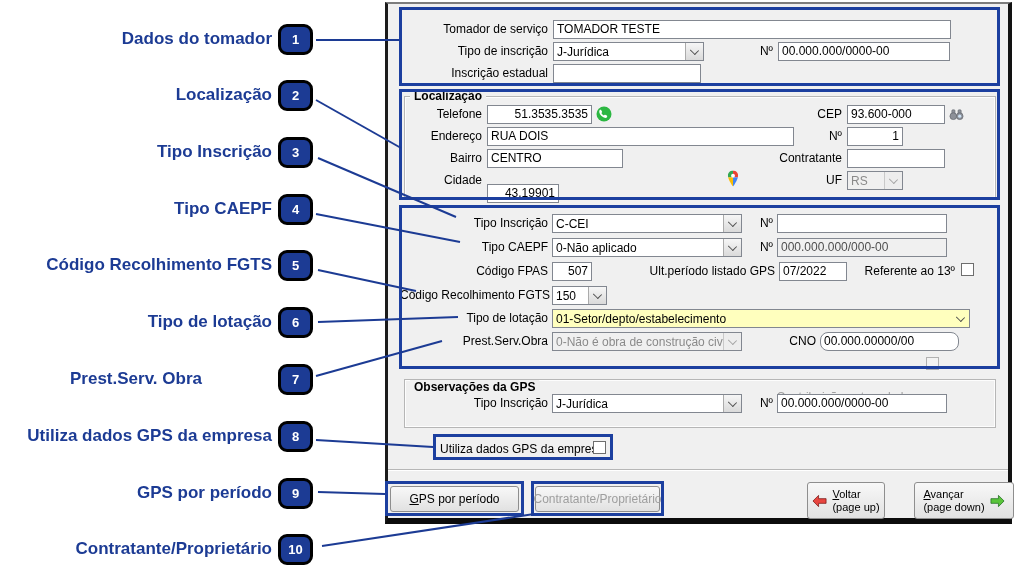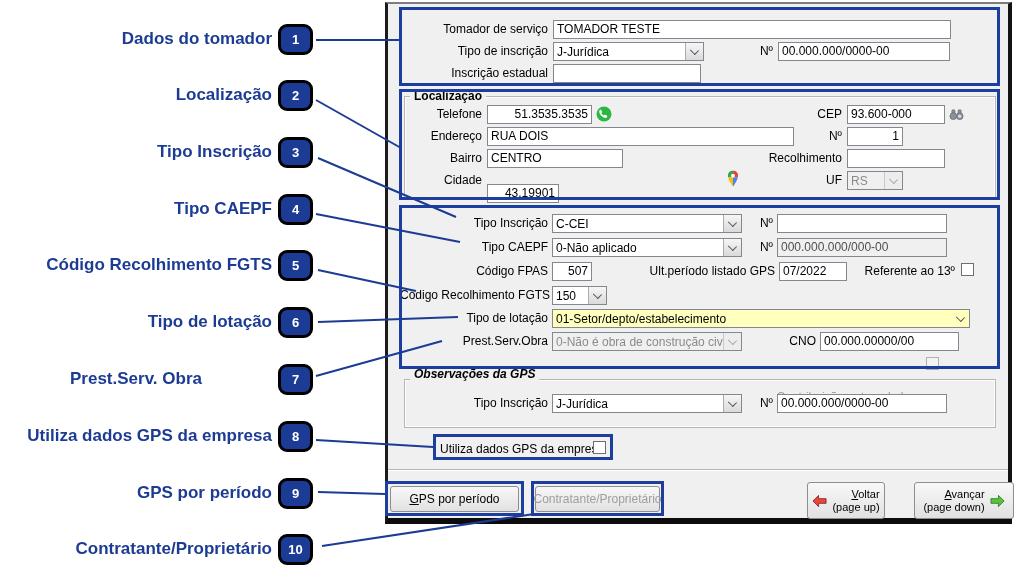--- a/index.html
+++ b/index.html
@@ -33,21 +33,21 @@
   .glegend{position:absolute;font-weight:bold;font-size:12px;background:#f0f0f0;padding:0 4px;white-space:nowrap;z-index:3;}
   .checkbox{position:absolute;width:13px;height:13px;background:#fff;border:1px solid #6e6e6e;box-sizing:border-box;z-index:2;}
   .checkbox.dis{border-color:#b1b1b1;background:#f3f3f3;}
   .icon{position:absolute;z-index:2;}
   .hr{position:absolute;height:1px;background:#b6b6b6;box-shadow:0 1px 0 #ffffff;z-index:1;}
   
   .btn{position:absolute;background:linear-gradient(#f8f8f8,#e1e1e1);border:1px solid #8e8e8e;border-radius:3px;
        font-size:12px;color:#000;box-sizing:border-box;display:flex;align-items:center;justify-content:center;z-index:2;}
   .btn.dis{color:#9e9e9e;}
   .fl::first-letter{text-decoration:underline;}
-  .navtxt{display:block;text-align:right;font-size:11px;line-height:13px;}
+  .navtxt{display:block;text-align:left;font-size:11px;line-height:13px;}
   
   .blue-box{position:absolute;border:3px solid #1c3f9f;box-sizing:border-box;pointer-events:none;z-index:5;}
   #lines{position:absolute;left:0;top:0;width:1023px;height:581px;pointer-events:none;z-index:6;}
   .ann-label{position:absolute;left:0;width:272px;text-align:right;font-weight:bold;font-size:17px;
              color:#1c3b94;white-space:nowrap;z-index:7;}
   .badge{position:absolute;left:278px;width:35px;height:31px;background:#1c3b94;border:3px solid #000;
          border-radius:9px;box-sizing:border-box;color:#fff;font-weight:bold;font-size:13px;
          text-align:center;line-height:25px;z-index:7;}
 </style>
 </head>
@@ -96,21 +96,21 @@
     </svg>
   </span>
 
   <div class="lbl" style="left:404px;top:128px;width:78px;">Endereço</div>
   <div class="field" style="left:487px;top:127px;width:307px;"><span>RUA DOIS</span></div>
   <div class="lbl" style="left:740px;top:128px;width:102px;">Nº</div>
   <div class="field ra" style="left:847px;top:127px;width:56px;"><span>1</span></div>
 
   <div class="lbl" style="left:404px;top:150px;width:78px;">Bairro</div>
   <div class="field" style="left:487px;top:149px;width:136px;"><span>CENTRO</span></div>
-  <div class="lbl" style="left:740px;top:150px;width:102px;">Recolhimento</div>
+  <div class="lbl" style="left:740px;top:150px;width:102px;">Contratante</div>
   <div class="field" style="left:847px;top:149px;width:98px;"><span></span></div>
 
   <div class="lbl" style="left:404px;top:172px;width:78px;">Cidade</div>
   <div class="field ra" style="left:487px;top:172px;width:72px;margin-top:12px;"><span>43.19901</span></div>
   <span class="icon" style="left:726px;top:170px;">
     <svg width="14" height="17" viewBox="0 0 24 30">
       <defs>
           <clipPath id="pinclip">
             <path d="M12 1C7 1 3 5 3 10c0 7 9 19 9 19s9-12 9-19c0-5-4-9-9-9z"></path>
           </clipPath>
@@ -176,27 +176,27 @@
   </div>
 
   <div class="lbl" style="left:400px;top:333px;width:148px;">Prest.Serv.Obra</div>
   <div class="combo dis" style="left:552px;top:332px;width:190px;">
     <span class="cv">0-Não é obra de construção civil</span>
     <span class="cbtn">
         <span class="chev"></span>
       </span>
   </div>
   <div class="lbl" style="left:780px;top:333px;width:36px;">CNO</div>
-  <div class="field" style="left:820px;top:332px;width:139px;"><span>00.000.00000/00</span></div>
+  <div class="field" style="left:820px;top:332px;width:139px;border-radius:8px;"><span>00.000.00000/00</span></div>
 
   <div class="lbl gray" style="left:700px;top:357px;width:218px;margin-top:32px;">Contribuição patronal obra</div>
   <span class="checkbox dis" style="left:926px;top:357px;"></span>
 
   <div class="gbox" style="left:404px;top:379px;width:590px;height:47px;"></div>
-  <div class="glegend" style="left:410px;top:367px;font-style:italic;">Observações da GPS</div>
+  <div class="glegend" style="left:410px;top:380px;">Observações da GPS</div>
   <div class="lbl" style="left:400px;top:395px;width:148px;">Tipo Inscrição</div>
   <div class="combo" style="left:552px;top:394px;width:190px;">
     <span class="cv">J-Jurídica</span>
     <span class="cbtn">
         <span class="chev"></span>
       </span>
   </div>
   <div class="lbl" style="left:740px;top:395px;width:33px;">Nº</div>
   <div class="field" style="left:777px;top:394px;width:170px;"><span>00.000.000/0000-00</span></div>
 

